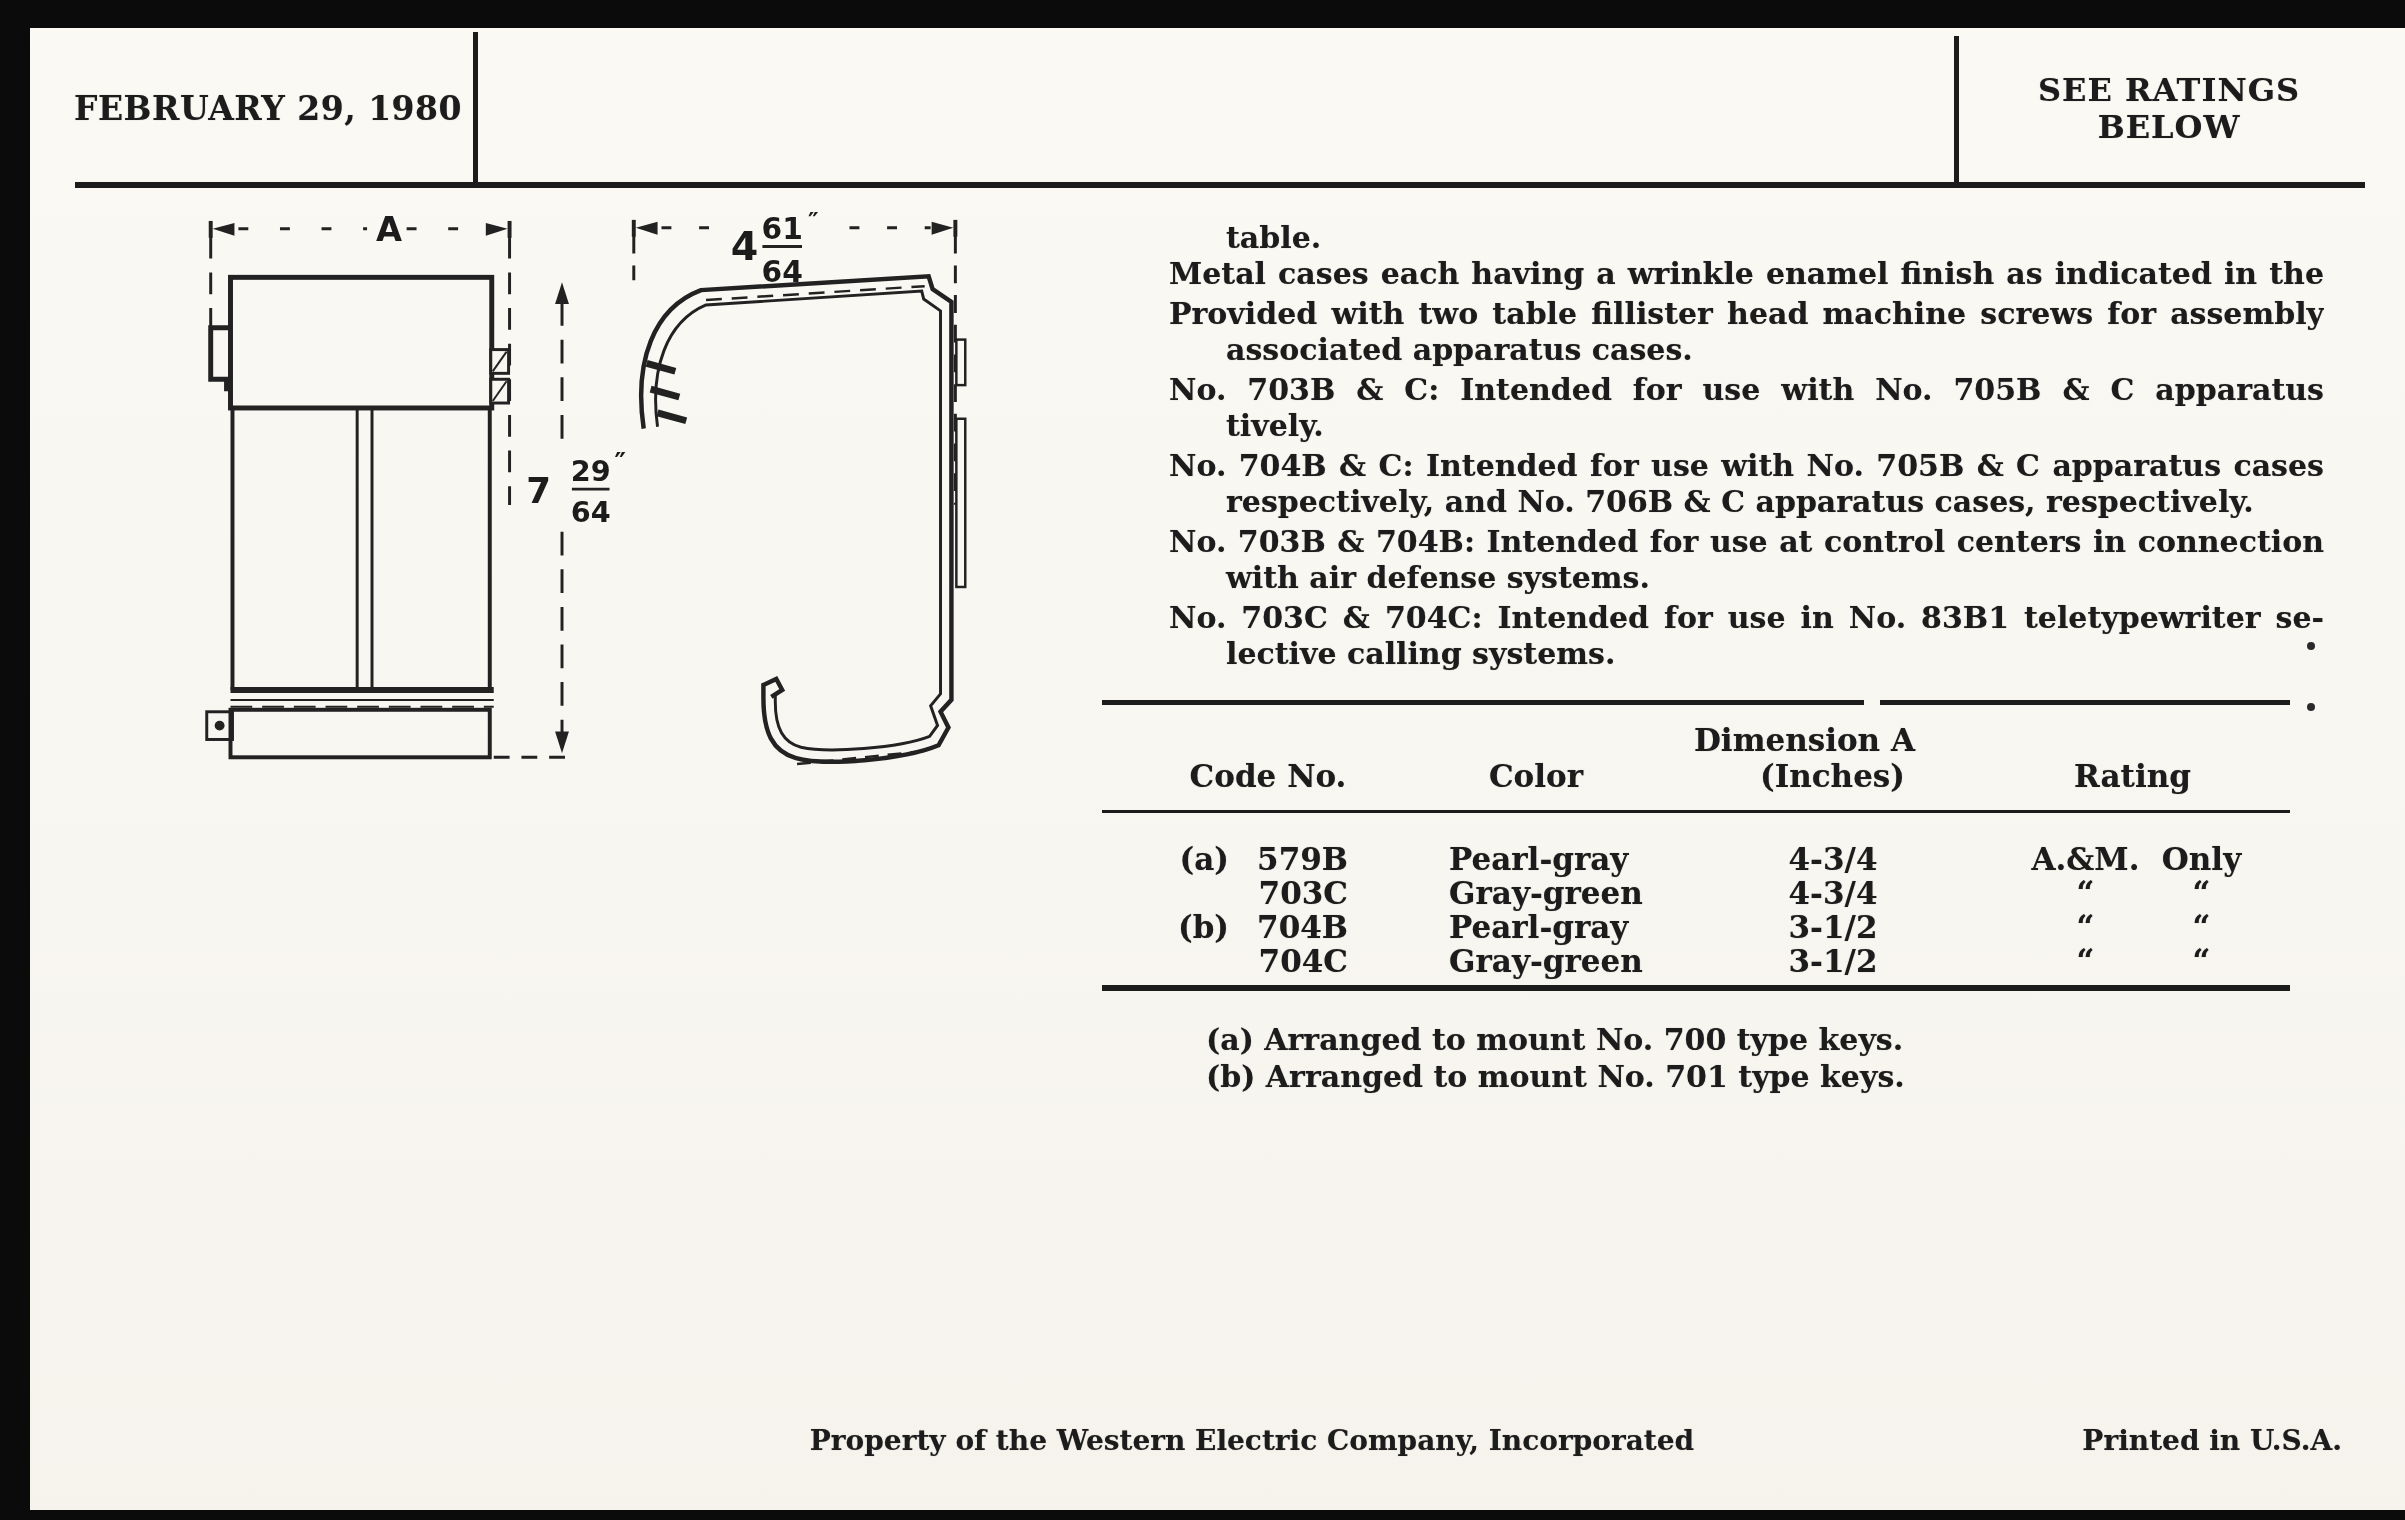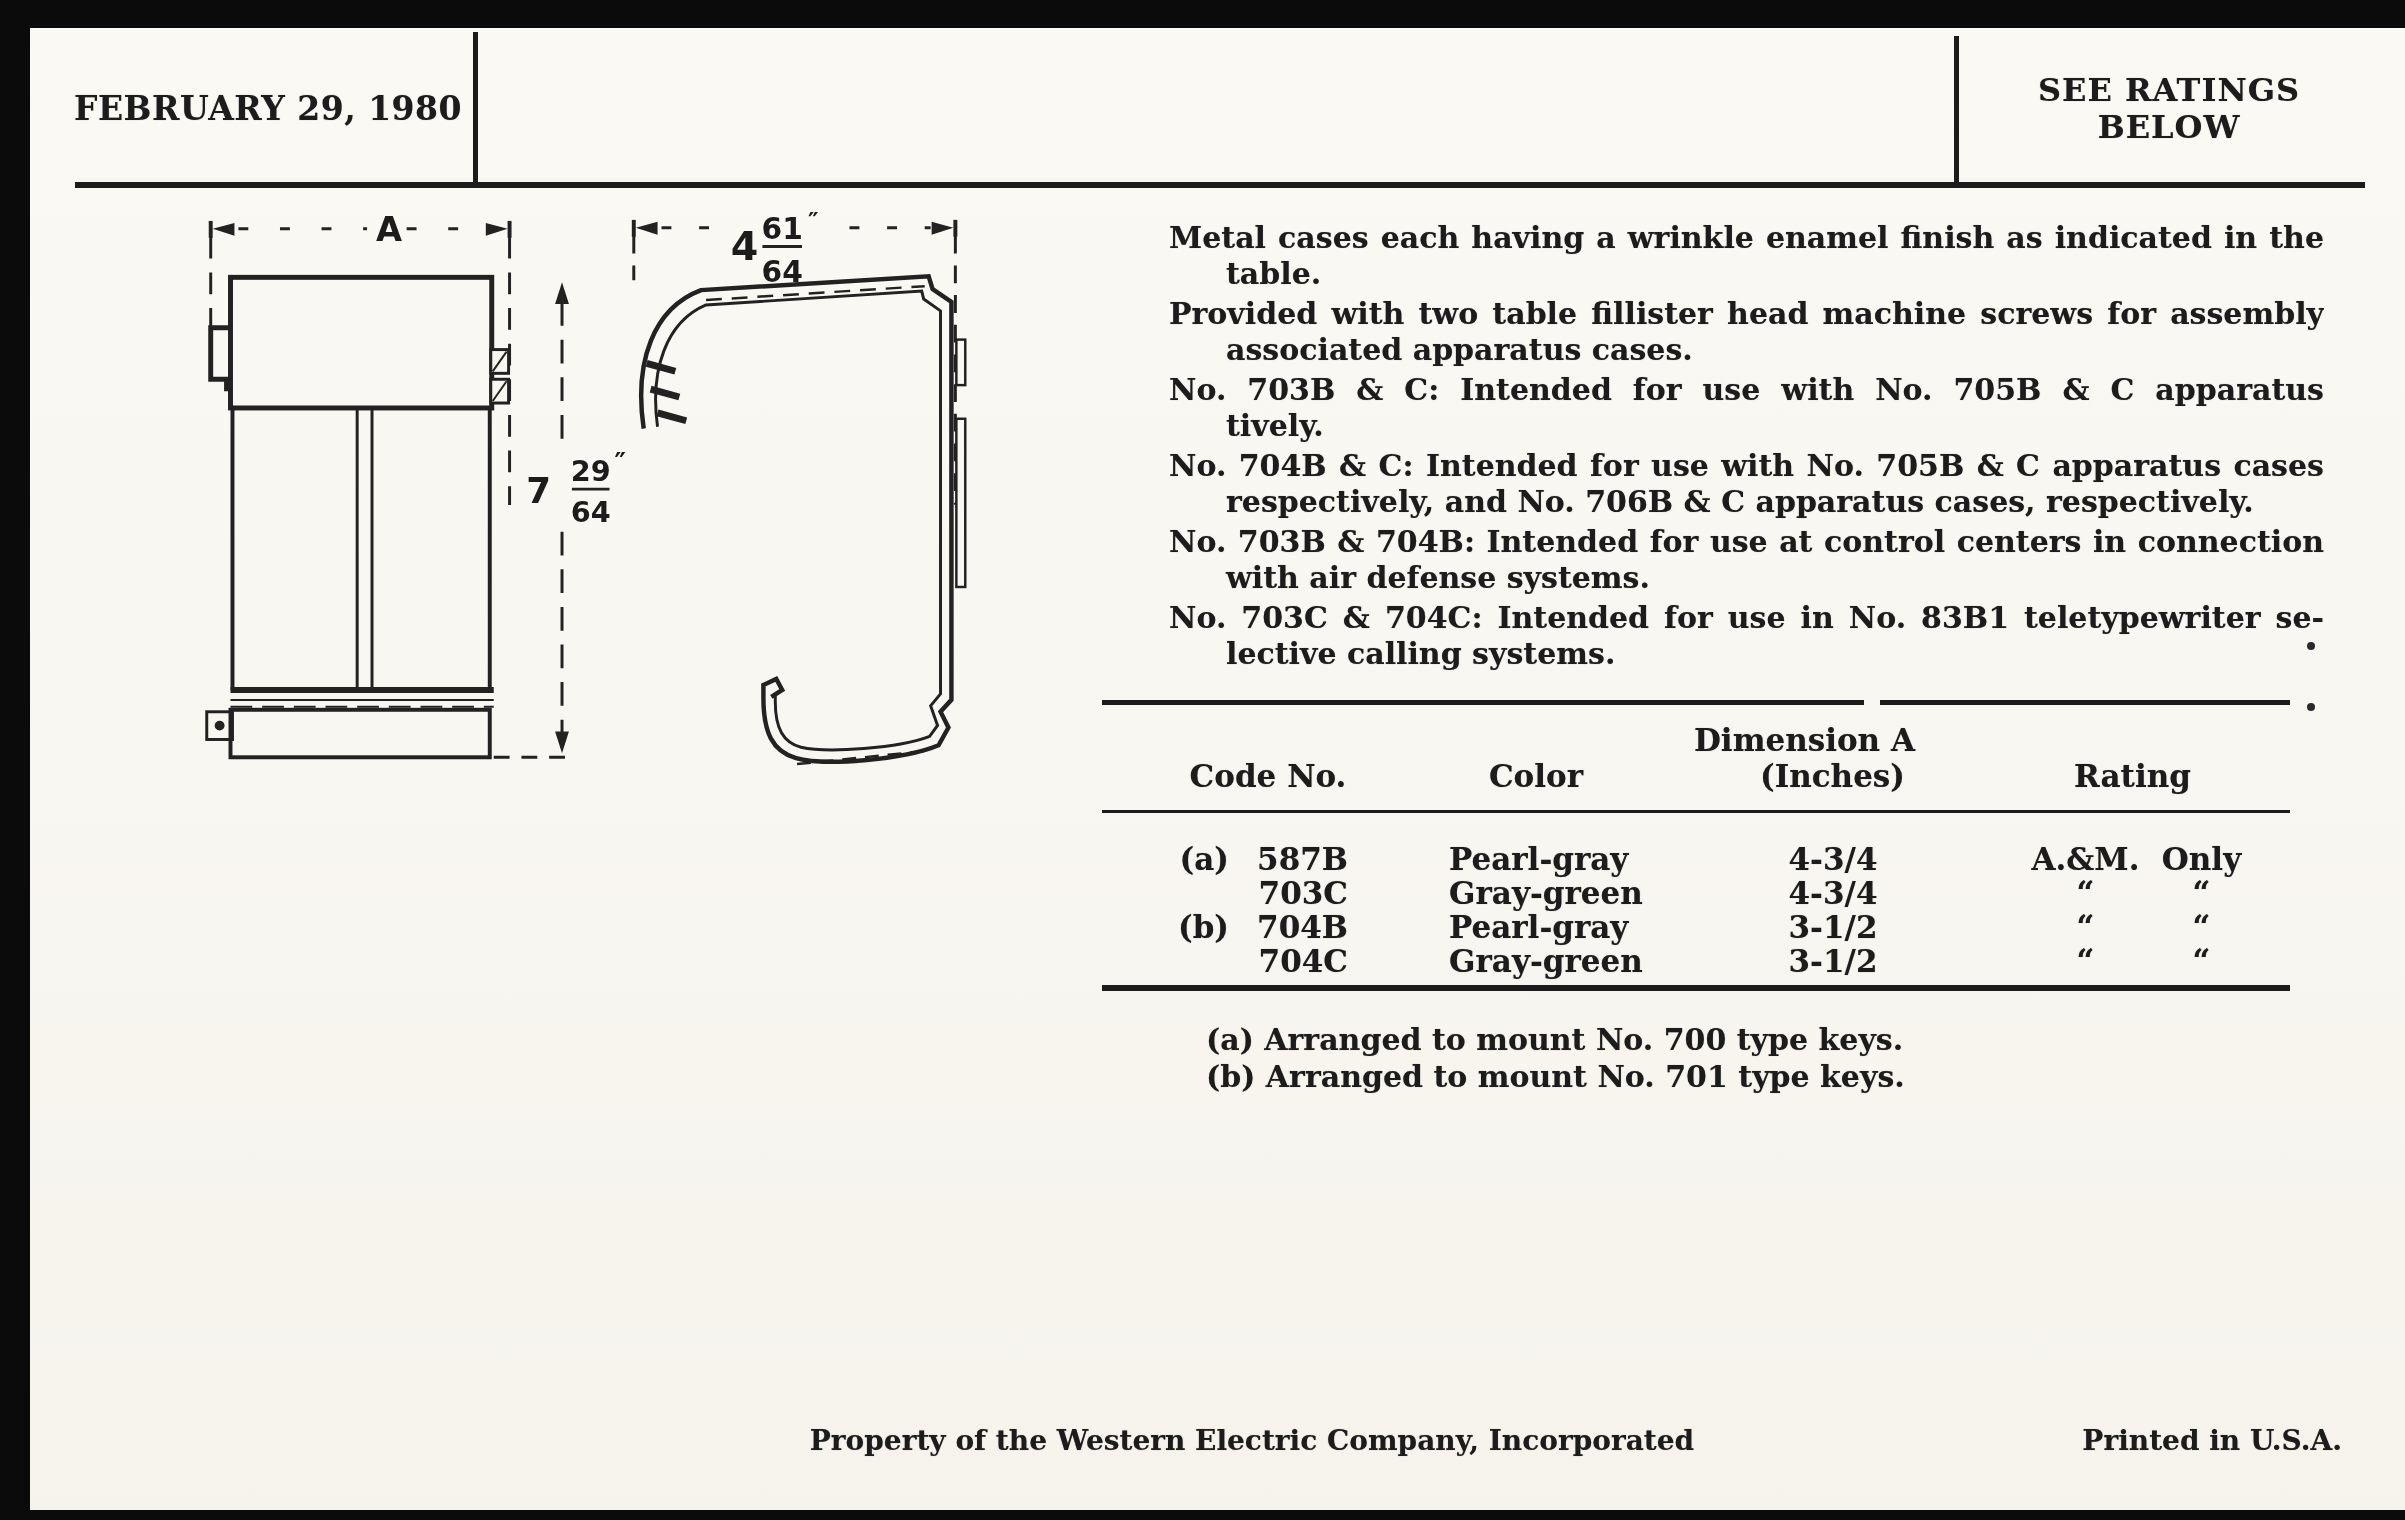--- a/index.html
+++ b/index.html
@@ -164,22 +164,22 @@
       </g>
       <text x="118" y="68" font-size="40">4</text>
       <text x="170" y="46" font-size="30" text-anchor="middle">61</text>
       <text x="170" y="90" font-size="30" text-anchor="middle">64</text>
       <text x="196" y="36" font-size="24">″</text>
     </svg>
   </div>
 
   <div class="textcol ink">
     <div class="para">
+      <div class="tline cont">table.</div>
       <div class="tline just">Metal cases each having a wrinkle enamel finish as indicated in the</div>
-      <div class="tline cont">table.</div>
     </div>
     <div class="para">
       <div class="tline just">Provided with two table fillister head machine screws for assembly to</div>
       <div class="tline cont">associated apparatus cases.</div>
     </div>
     <div class="para">
       <div class="tline just">No. 703B &amp; C: Intended for use with No. 705B &amp; C apparatus</div>
       <div class="tline cont">tively.</div>
     </div>
     <div class="para">
@@ -203,21 +203,21 @@
     <div class="th-row">
       <span class="cell c-code-h">Code No.</span>
       <span class="cell c-color-h">Color</span>
       <span class="cell c-dim-h">(Inches)</span>
       <span class="cell c-rate-h">Rating</span>
     </div>
     <div class="rule-mid"></div>
     <div class="trows">
       <div class="trow">
         <span class="cell c-prefix">(a)</span>
-        <span class="cell c-code">587B</span>
+        <span class="cell c-code">579B</span>
         <span class="cell c-color">Pearl-gray</span>
         <span class="cell c-dim">4-3/4</span>
         <span class="cell c-rate-a">A.&amp;M.</span>
         <span class="cell c-rate-b">Only</span>
       </div>
       <div class="trow">
         <span class="cell c-prefix"></span>
         <span class="cell c-code">703C</span>
         <span class="cell c-color">Gray-green</span>
         <span class="cell c-dim">4-3/4</span>

